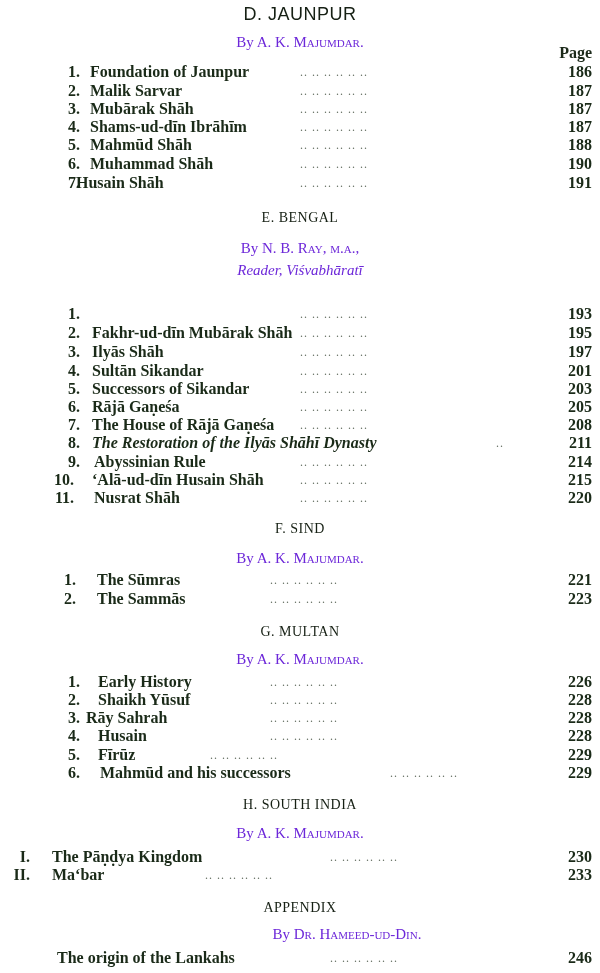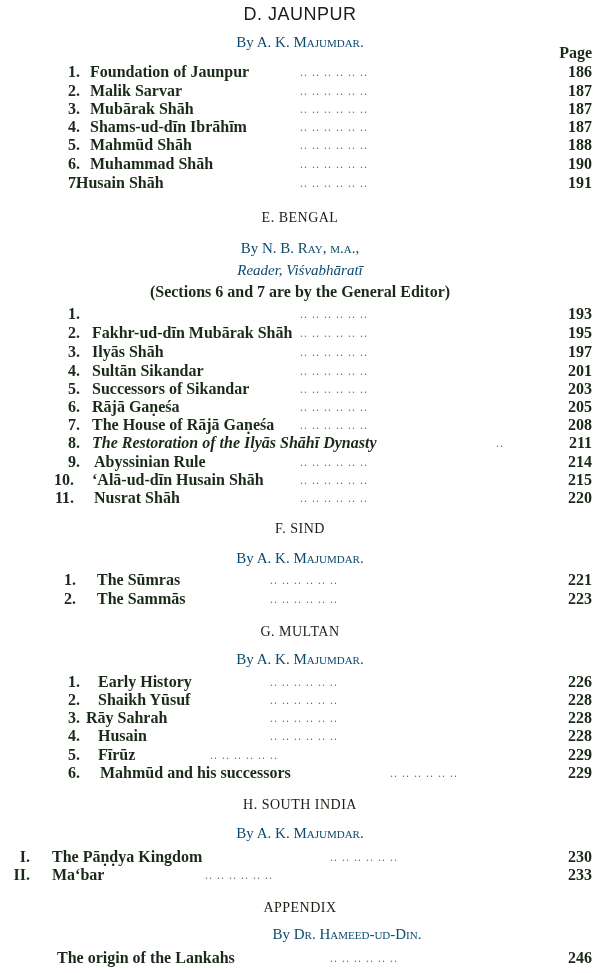--- a/index.html
+++ b/index.html
@@ -10,21 +10,21 @@
   }
   .page { position:absolute; left:0; top:0; width:600px; height:973px; }
   .heading {
     position:absolute; left:0; width:600px; text-align:center;
     font-family:"Liberation Sans", "DejaVu Sans", sans-serif;
     font-size:18px; font-weight:normal; letter-spacing:0.5px; color:#162014;
   }
   .heading.serif { font-family:"Liberation Serif", serif; font-size:14px; }
   .byline {
     position:absolute; left:0; width:600px; text-align:center;
-    font-family:"Liberation Serif", serif; font-size:15px; color:#0c4a6e;
+    font-family:"Liberation Serif", serif; font-size:15px; color:#6d28d9;
   }
   .byline .sc { font-variant:small-caps; }
   .italic { font-style:italic; }
   .note {
     position:absolute; left:0; width:600px; text-align:center;
     font-family:"Liberation Serif", serif; font-size:16px; font-weight:bold; color:#1c2a1a;
   }
   .page-col-label {
     position:absolute; right:8px; font-family:"Liberation Serif", serif;
     font-size:16px; font-weight:bold; color:#1c2a1a;
@@ -93,21 +93,20 @@
     <span class="dots">.. .. .. .. .. ..</span>
     <span class="pg">191</span>
   </div>
 
   <div class="heading serif" style="top:210px;">E. BENGAL</div>
   <div class="byline" style="top:240px;">
     <span>By N. B.</span>
     <span class="sc">Ray, m.a.,</span>
   </div>
   <div class="byline italic" style="top:262px;">Reader, Viśvabhāratī</div>
-  <div class="note" style="top:283px;">(Sections 6 and 7 are by the General Editor)</div>
 
   <div class="row" style="top:305px;">
     <span class="num" style="left:40px;">1.</span>
     <span class="dots">.. .. .. .. .. ..</span>
     <span class="pg">193</span>
   </div>
   <div class="row" style="top:324px;">
     <span class="num" style="left:40px;">2.</span>
     <span class="title" style="left:92px;">Fakhr-ud-dīn Mubārak Shāh</span>
     <span class="dots">.. .. .. .. .. ..</span>

